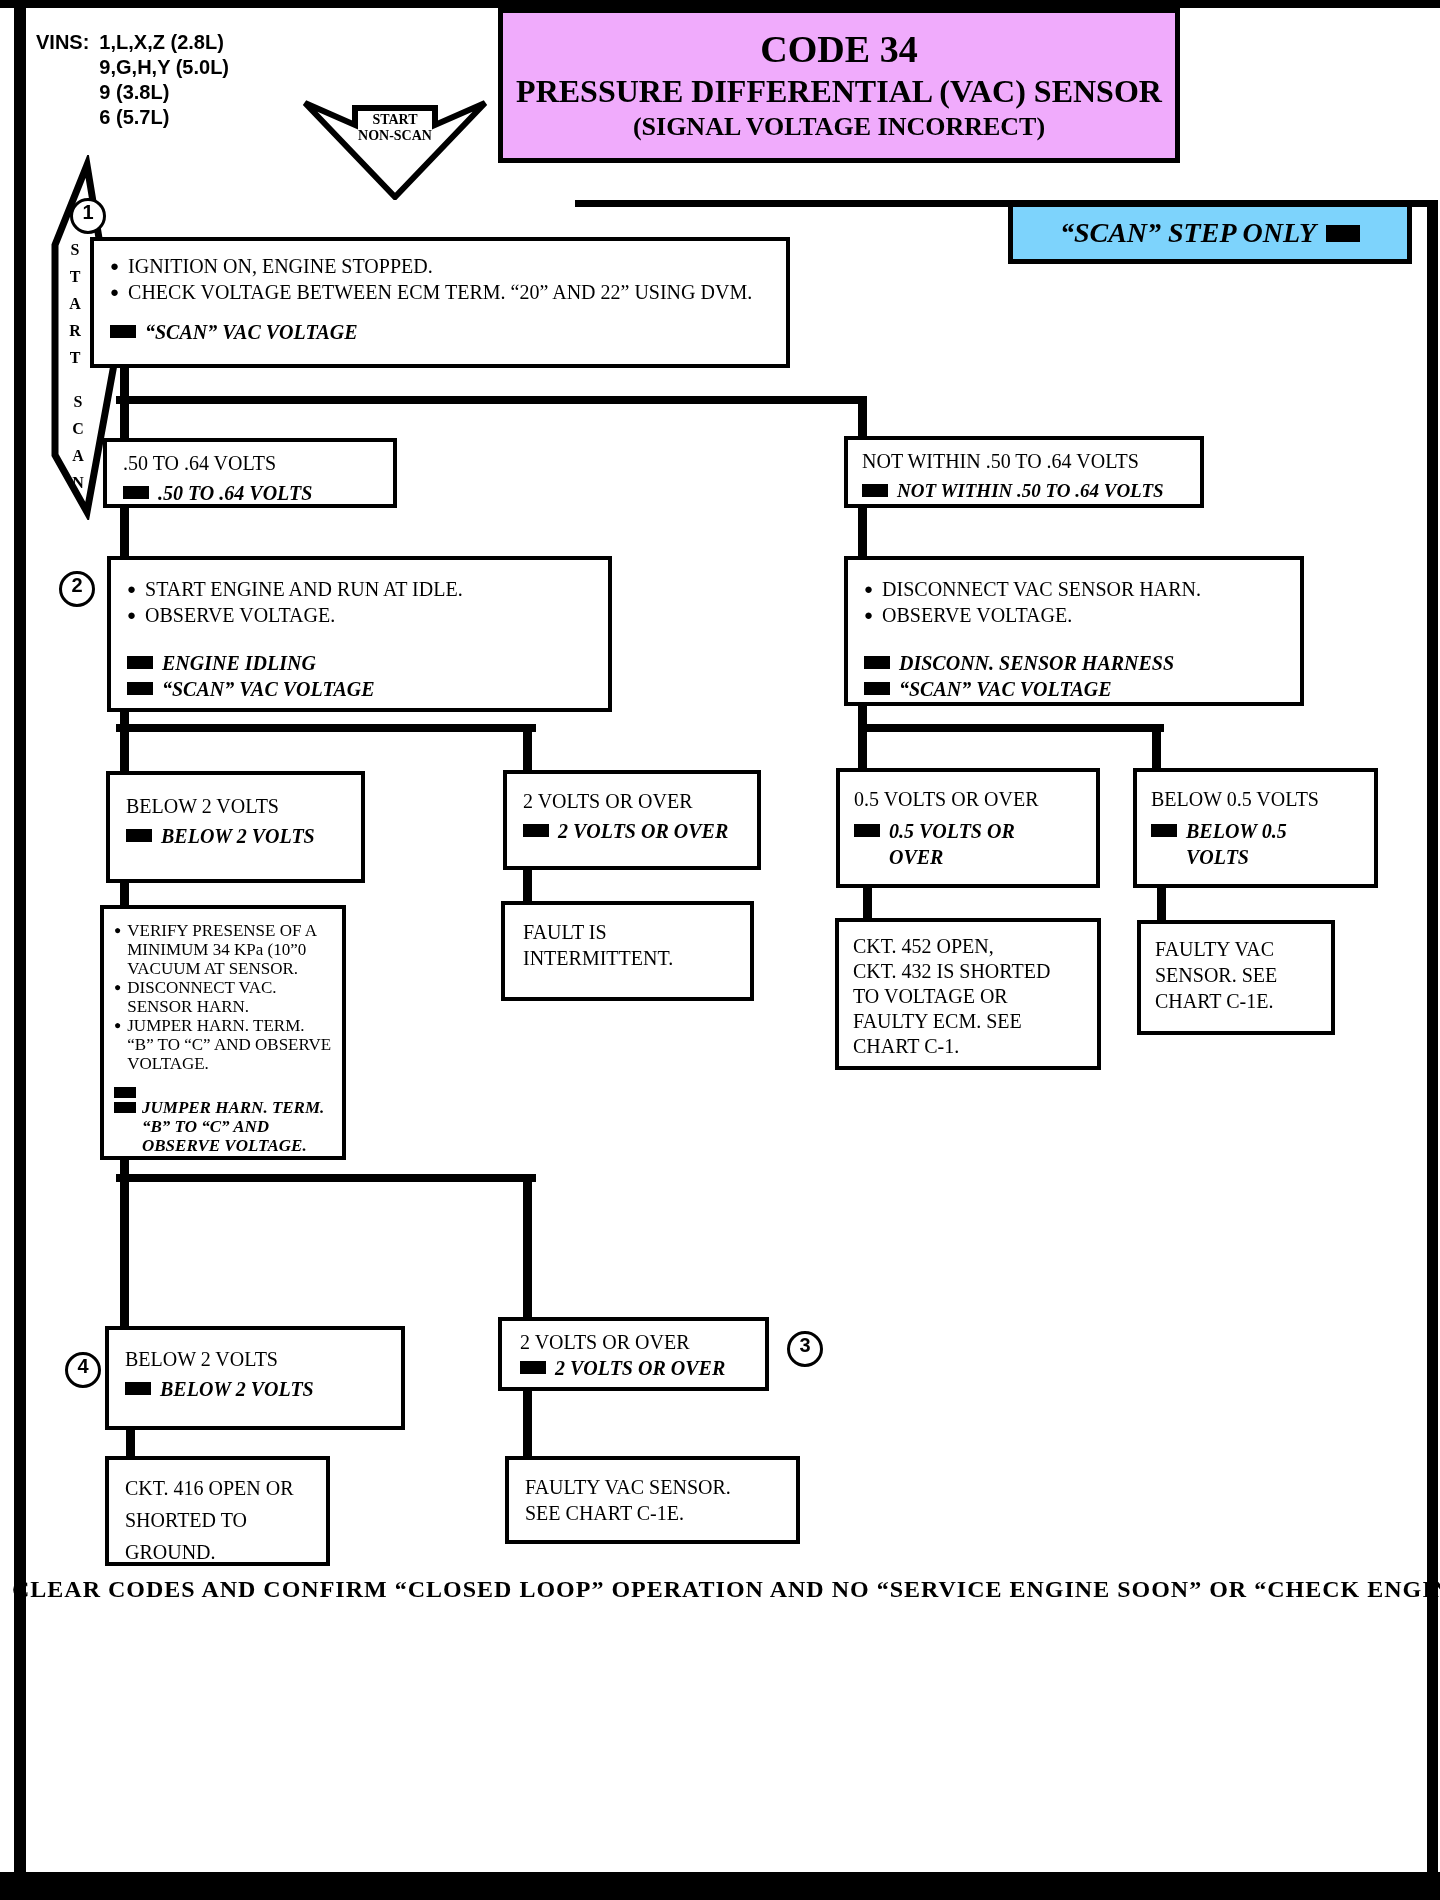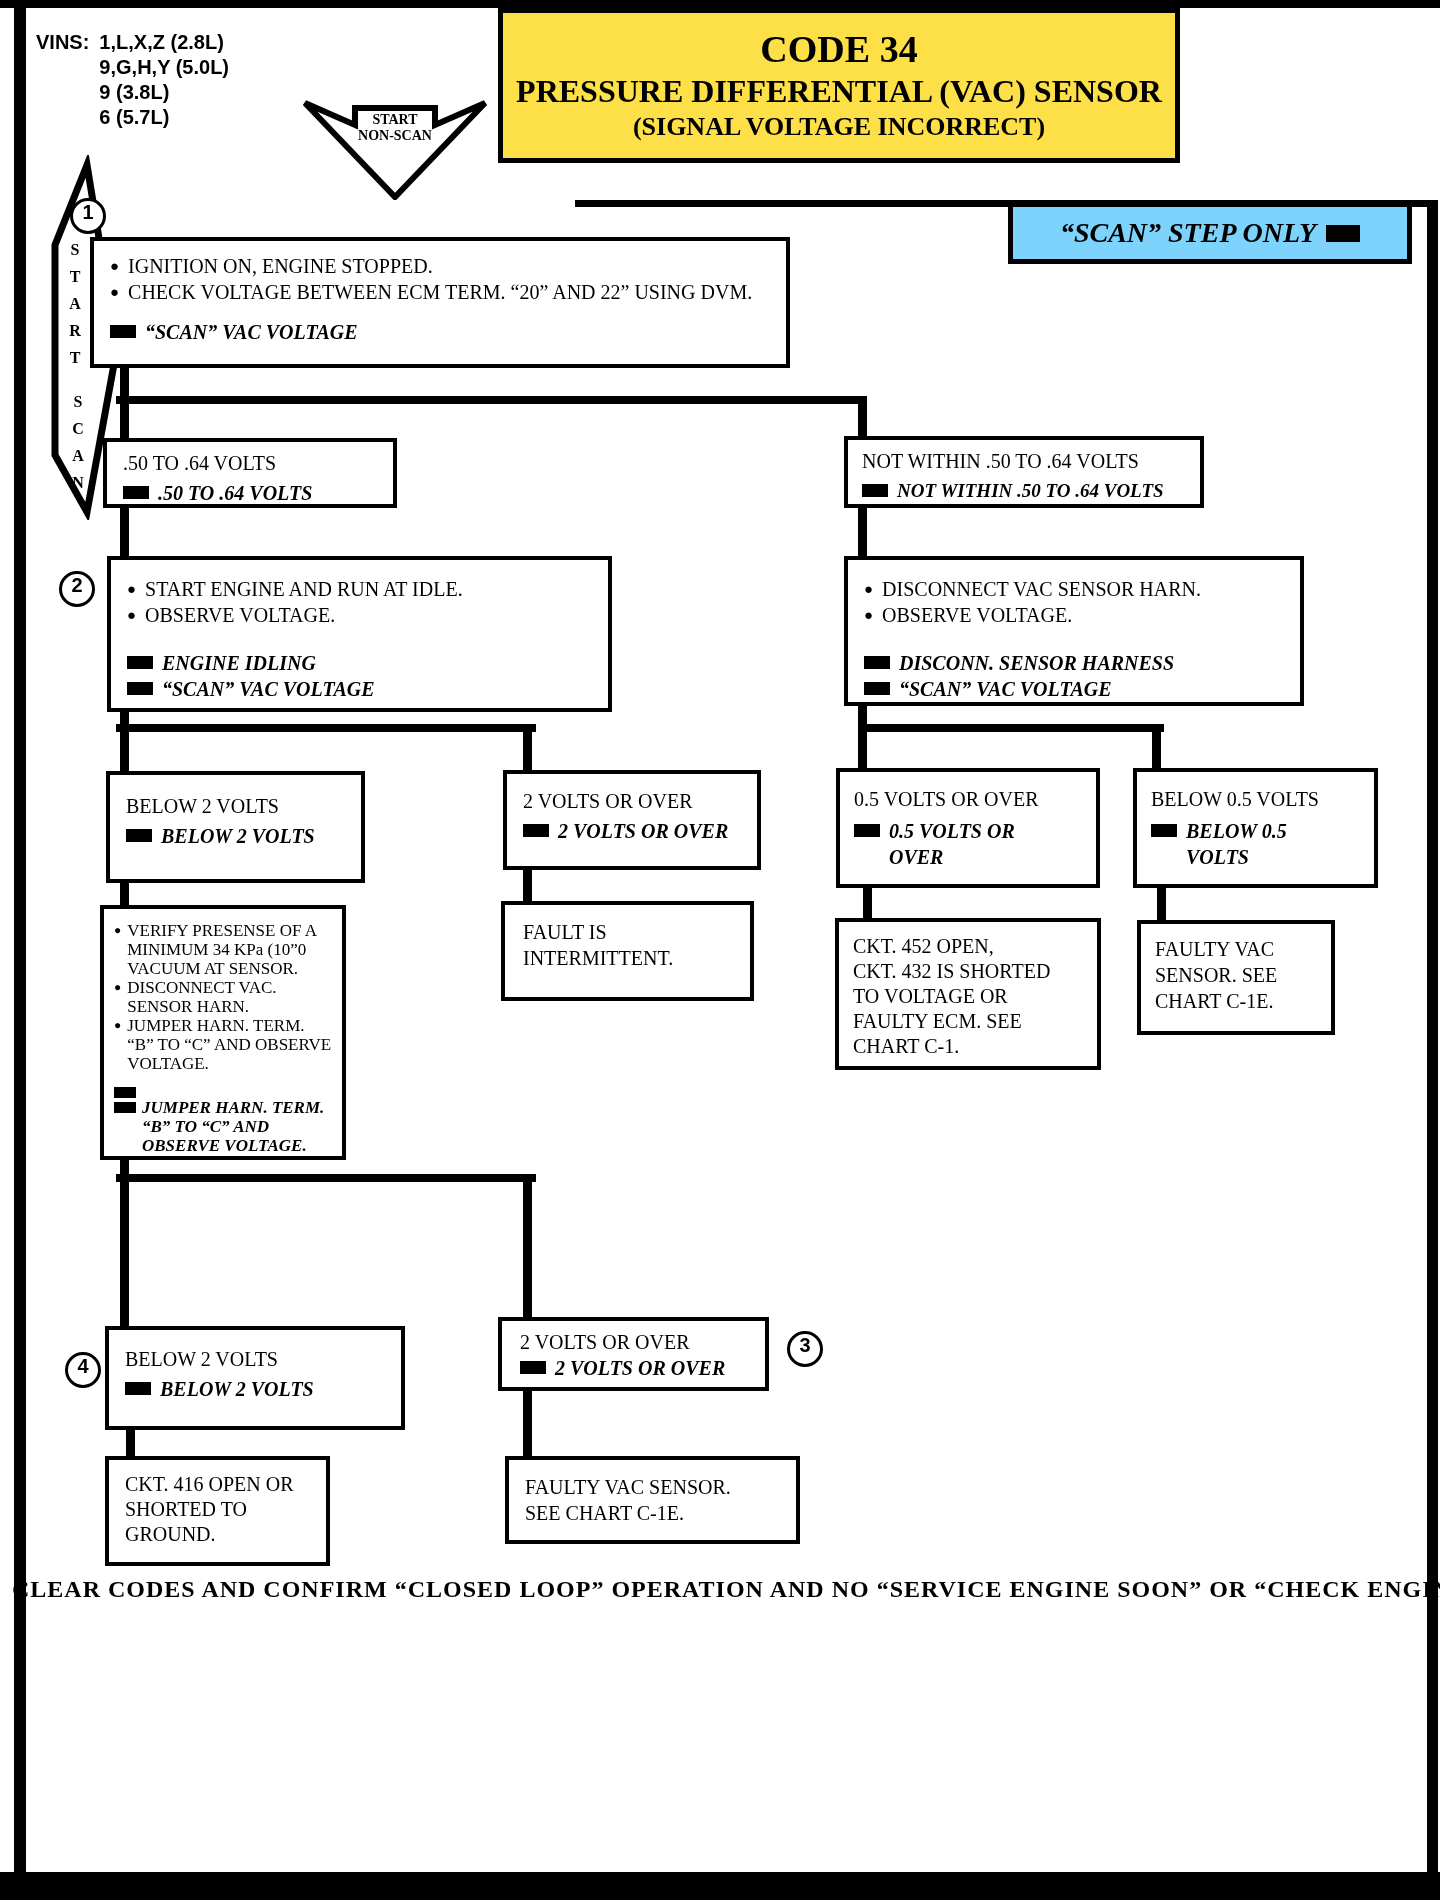--- a/index.html
+++ b/index.html
@@ -11,21 +11,21 @@
   .pad{padding:12px 10px 10px 16px;}
   .pre{white-space:pre-line;}
   .bullet-row{display:flex;gap:9px;align-items:flex-start;}
   .bullet{flex:0 0 auto;font-size:15px;line-height:26px;}
   .scan-row{display:flex;gap:9px;align-items:flex-start;font-weight:bold;font-style:italic;}
   .marker{flex:0 0 auto;width:26px;height:13px;background:#000;margin-top:6px;}
   .gap14{height:14px;} .gap22{height:22px;} .gap6{height:6px;} .gap4{height:4px;}
   .circle{position:absolute;width:30px;height:30px;border:3px solid #000;border-radius:50%;
           background:#fff;text-align:center;line-height:30px;font:bold 20px "Liberation Sans",sans-serif;}
   .title-box{position:absolute;left:498px;top:8px;width:682px;height:155px;border:5px solid #000;
-             box-sizing:border-box;background:#fde047;text-align:center;font-weight:bold;}
+             box-sizing:border-box;background:#f0abfc;text-align:center;font-weight:bold;}
   .title-l1{font-size:38px;margin-top:14px;}
   .title-l2{font-size:32px;margin-top:2px;}
   .title-l3{font-size:26px;margin-top:2px;}
   .scan-only-box{position:absolute;left:1008px;top:202px;width:404px;height:62px;border:5px solid #000;
                  box-sizing:border-box;background:#7dd3fc;display:flex;align-items:center;justify-content:center;
                  gap:10px;font:bold italic 28px "Liberation Serif",serif;font-style:italic;font-weight:bold;}
   .scan-only-marker{width:34px;height:17px;background:#000;}
   .vins{position:absolute;left:36px;top:30px;font:bold 20px "Liberation Sans",sans-serif;line-height:25px;
         display:flex;gap:10px;}
   .vins-values div{white-space:nowrap;}
@@ -286,21 +286,21 @@
   </div>
 
   <div class="box" style="left:498px;top:1317px;width:271px;height:74px;padding:8px 8px 4px 18px;">
     <div>2 VOLTS OR OVER</div>
     <div class="scan-row">
         <span class="marker"></span>
       <div>2 VOLTS OR OVER</div>
       </div>
   </div>
 
-  <div class="box" style="left:105px;top:1456px;width:225px;height:110px;padding:12px 0 6px 16px;line-height:25px;">
+  <div class="box" style="left:105px;top:1456px;width:225px;height:110px;padding:12px 0 6px 16px;line-height:32px;">
     <div class="pre">CKT. 416 OPEN OR
 SHORTED TO
 GROUND.</div>
   </div>
 
   <div class="box" style="left:505px;top:1456px;width:295px;height:88px;padding:14px 6px 6px 16px;">
     <div class="pre">FAULTY VAC SENSOR.
 SEE CHART C-1E.</div>
   </div>
 

